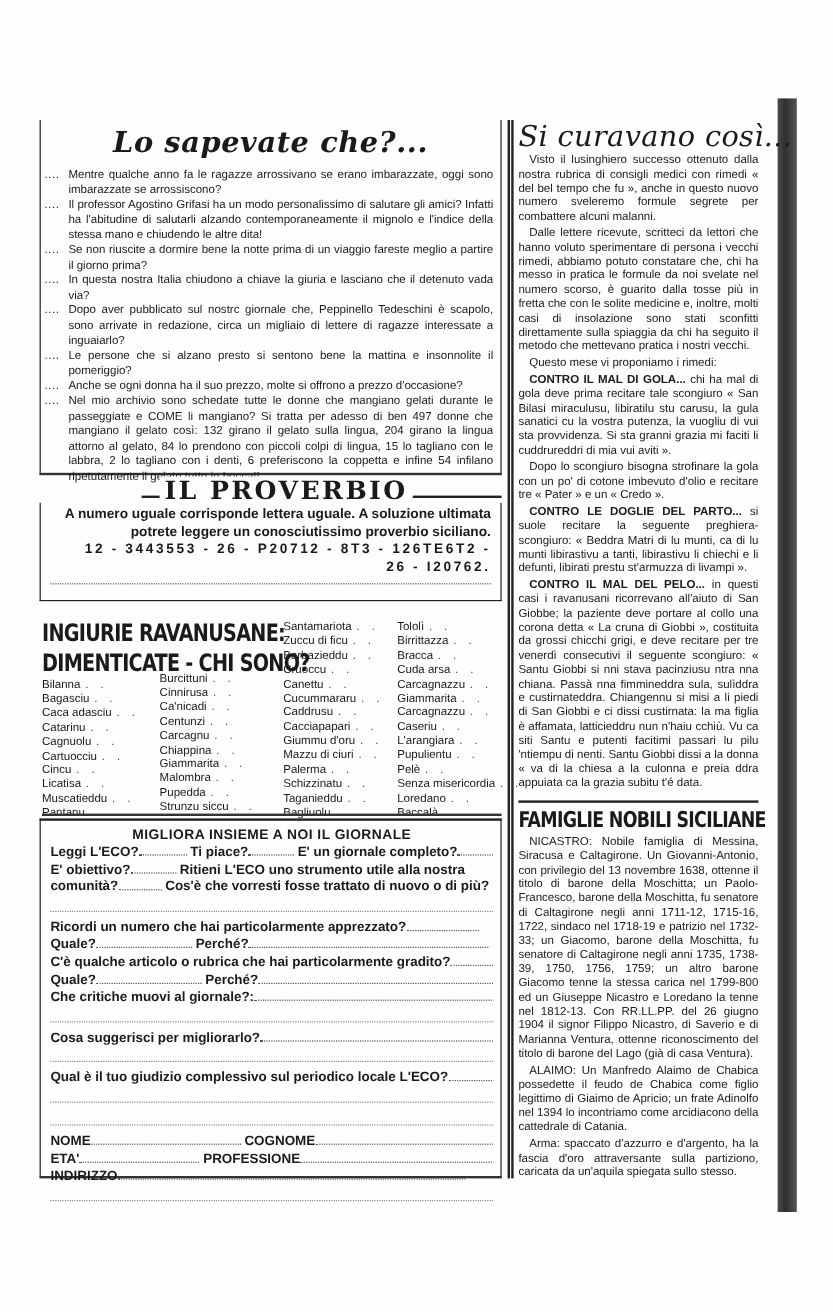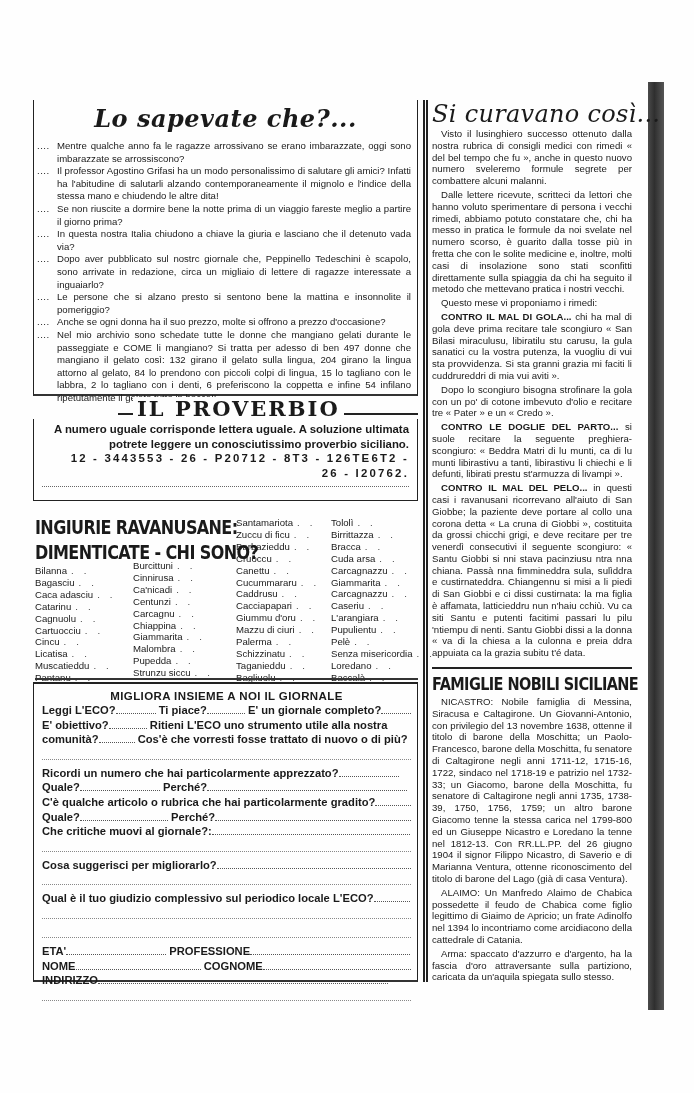--- a/index.html
+++ b/index.html
@@ -201,26 +201,26 @@
     <div class="mig-q">
       <span>Cosa suggerisci per migliorarlo?</span><span class="fill" style="width:200px"></span>
     </div>
     <div class="mig-gap"></div>
     <div class="mig-q">
       <span>Qual è il tuo giudizio complessivo sul periodico locale L'ECO?</span><span class="fill" style="width:40px"></span>
     </div>
     <div class="mig-gap"></div>
     <div class="mig-gap"></div>
     <div class="mig-q">
+      <span>NOME</span><span class="fill" style="width:125px"></span>
+      <span>COGNOME</span><span class="fill" style="width:150px"></span>
+    </div>
+    <div class="mig-q">
       <span>ETA'</span><span class="fill" style="width:100px"></span>
       <span>PROFESSIONE</span><span class="fill" style="width:200px"></span>
-    </div>
-    <div class="mig-q">
-      <span>NOME</span><span class="fill" style="width:125px"></span>
-      <span>COGNOME</span><span class="fill" style="width:150px"></span>
     </div>
     <div class="mig-q">
       <span>INDIRIZZO</span><span class="fill" style="width:290px"></span>
     </div>
     <div class="mig-gap"></div>
   </div>
 
   <div class="col-div" style="left:423px"></div>
   <div class="col-div" style="left:426px"></div>
 

